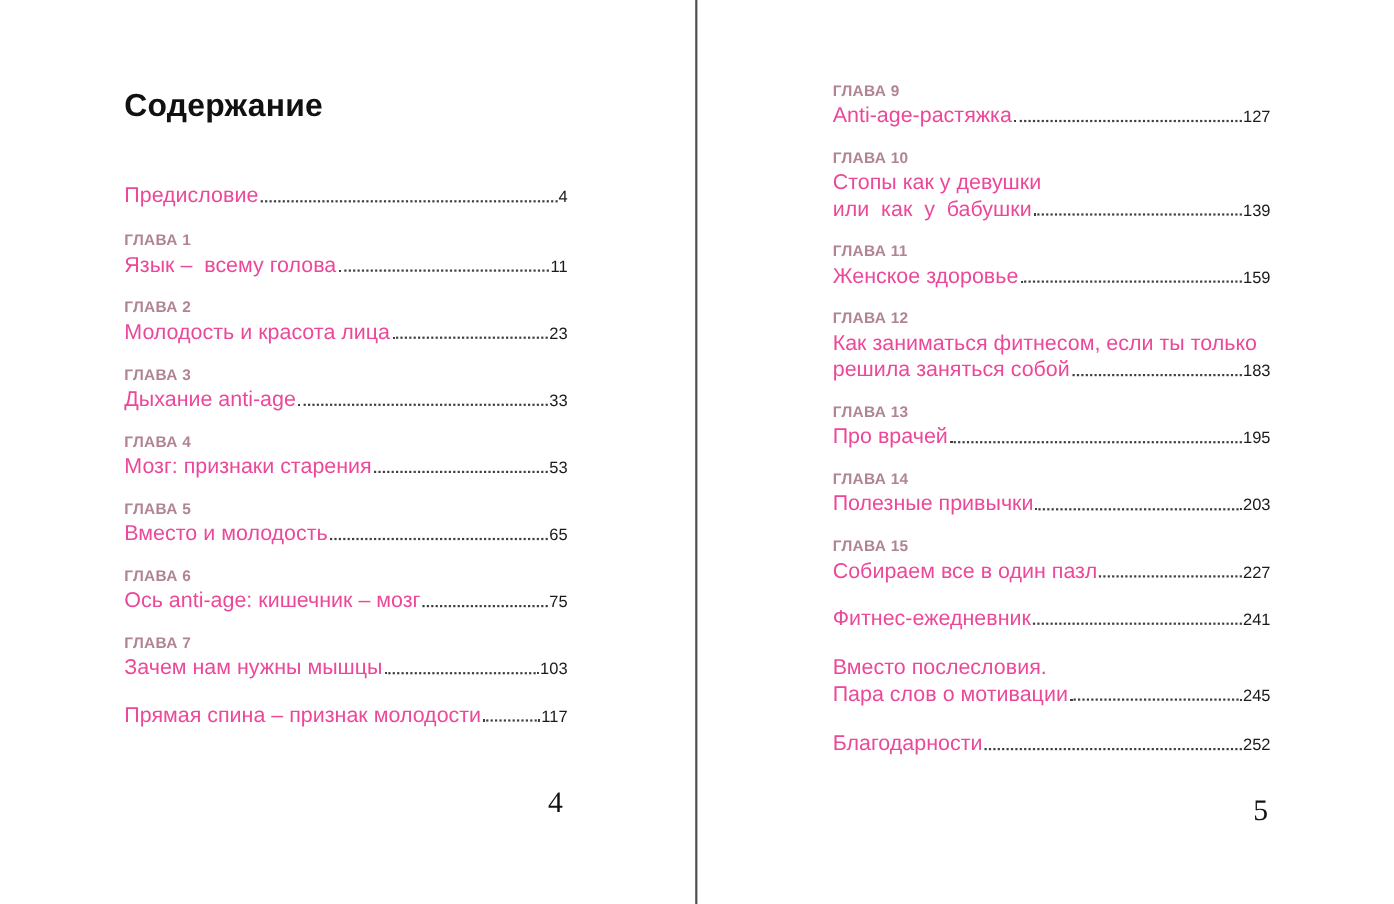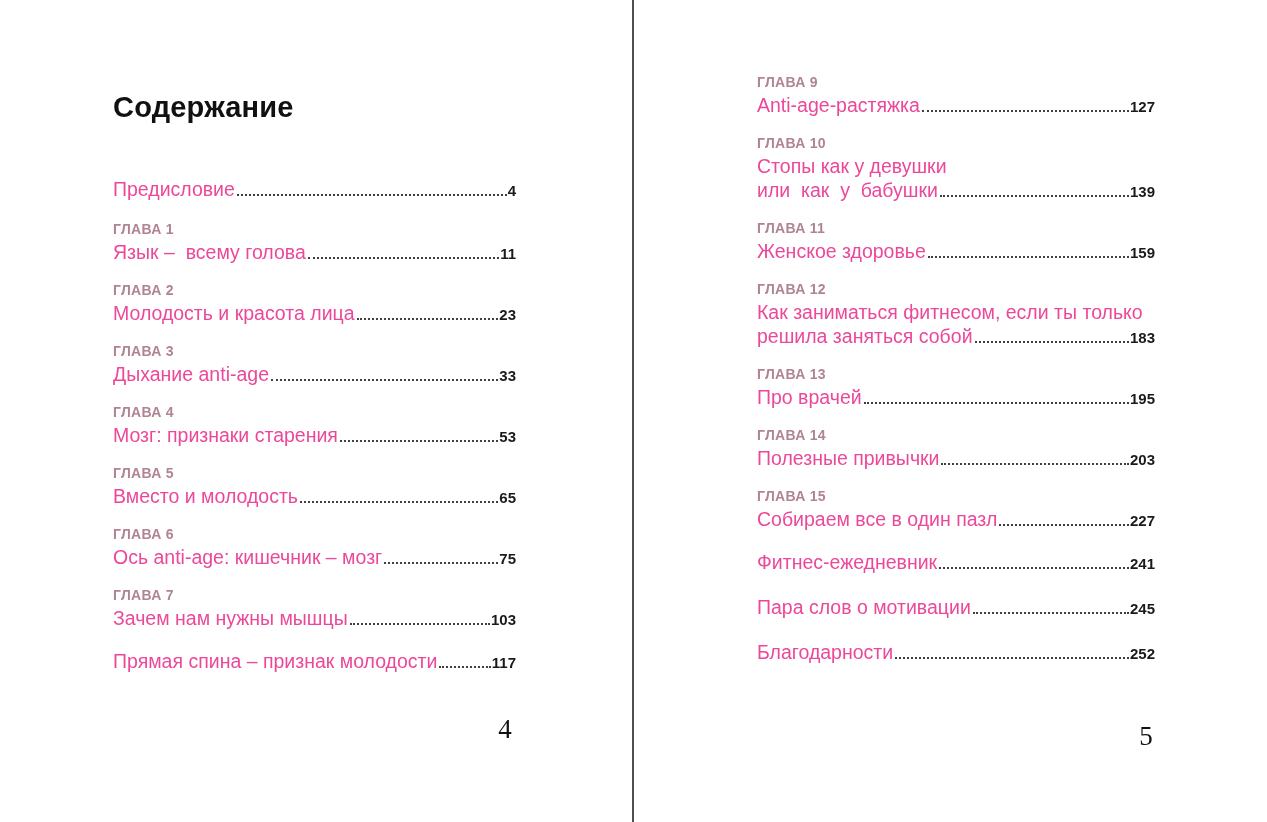--- a/index.html
+++ b/index.html
@@ -21,21 +21,21 @@
     left: 632px;
     top: 0;
     width: 2px;
     height: 822px;
     background: var(--divider-color, #4f4f4f);
   }
   .page {
     position: absolute;
     top: 0;
   }
-  .page-left  { left: 113px; top: 91px;  width: 403px; }
+  .page-left  { left: 113px; top: 80px;  width: 403px; }
   .page-right { left: 757px; top: 75px;  width: 398px; }
 
   .toc-title {
     margin: 0 0 53px 0;
     font-size: 29px;
     line-height: 33px;
     font-weight: 700;
     color: #111111;
     letter-spacing: 0.2px;
   }
@@ -62,21 +62,21 @@
   }
   .leader {
     flex: 1 1 auto;
     min-width: 8px;
     height: 0;
     border-bottom: 2px dotted var(--dots-color, #3f3f3f);
     margin: 0 1px 0 2px;
   }
   .pgnum {
     font-size: 15px;
-    font-weight: 700;
+    font-weight: 400;
     color: #1a1a1a;
     white-space: nowrap;
   }
   .folio {
     position: absolute;
     font-family: "Liberation Serif", serif;
     font-size: 27px;
     color: #111111;
     width: 30px;
     text-align: center;
@@ -232,20 +232,23 @@
         </div>
         <div class="entry no-label">
           <div class="line">
             <span class="line-text">Фитнес-ежедневник</span>
             <span class="leader"></span>
             <span class="pgnum">241</span>
           </div>
         </div>
         <div class="entry no-label">
           <div class="line">
+            <span class="line-text">Вместо послесловия.</span>
+          </div>
+          <div class="line">
             <span class="line-text">Пара слов о мотивации</span>
             <span class="leader"></span>
             <span class="pgnum">245</span>
           </div>
         </div>
         <div class="entry no-label">
           <div class="line">
             <span class="line-text">Благодарности</span>
             <span class="leader"></span>
             <span class="pgnum">252</span>

